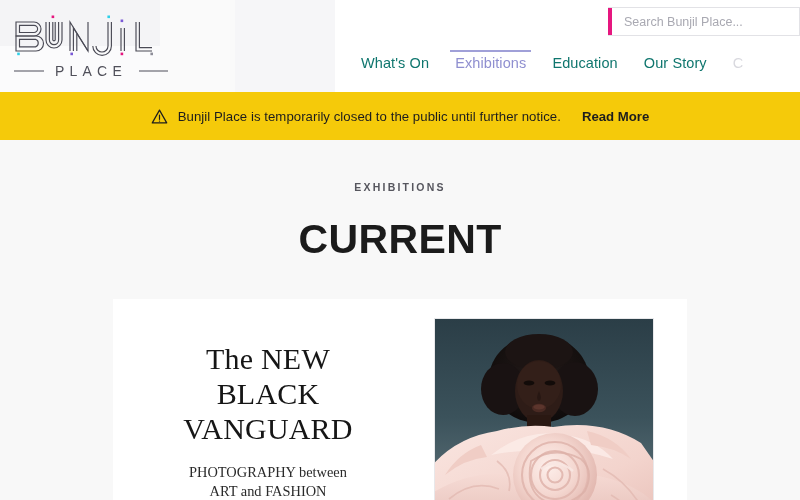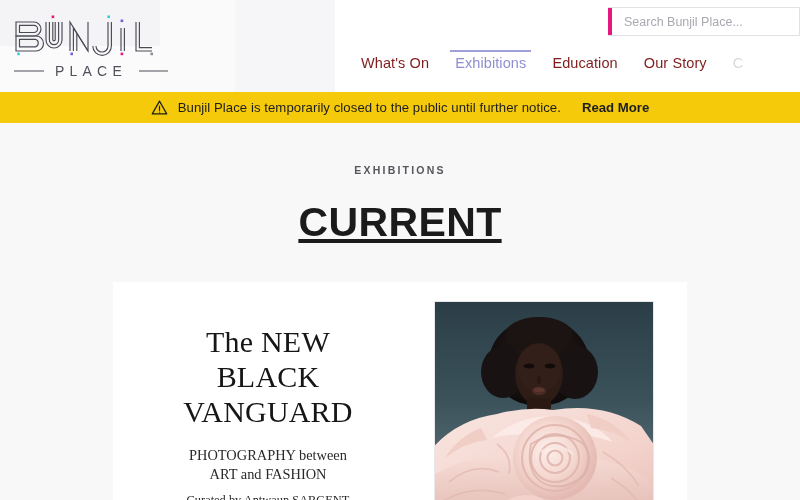--- a/index.html
+++ b/index.html
@@ -40,21 +40,21 @@
 
   
   .nav {
     position:absolute; left:348px; top:50px; z-index:5;
     display:flex; align-items:flex-start; gap:0;
     white-space:nowrap;
   }
   .nav-item {
     position:relative;
     font-size:14.5px;
-    color:#7f1d1d;
+    color:#0f766e;
     padding:5px 13px 6px 13px;
     letter-spacing:.1px;
     cursor:pointer;
   }
   .nav-item.active { color:#8f8fd0; }
   .nav-item.active::before {
     content:""; position:absolute; left:8px; right:8px; top:0;
     height:1.6px; background:#a0a0d8;
   }
   .nav-item.cut { color:#b9b9c4; opacity:.55; padding-right:0; }
@@ -72,21 +72,21 @@
   .search-input {
     flex:1; border:none; outline:none; background:transparent;
     font-family:"Liberation Sans", sans-serif;
     font-size:12.5px; color:#9a9aa2;
     padding:0 8px 0 12px;
   }
   .search-input::placeholder { color:#a9a9b2; }
 
   
   .alert {
-    width:800px; height:31px;
+    width:800px; height:48px;
     background:#f5ca0a;
     display:flex; align-items:center; justify-content:center;
     gap:10px;
   }
   .warn-icon { width:17px; height:17px; flex:0 0 17px; display:block; }
   .alert-text {
     font-size:13.2px; color:#1d1d1d; letter-spacing:.05px;
   }
   .alert-link {
     font-size:13.2px; color:#1d1d1d; font-weight:bold;
@@ -106,21 +106,20 @@
     color:#56565e;
     font-weight:600;
   }
   .page-title {
     text-align:center;
     font-size:41px;
     font-weight:bold;
     color:#1b1b1b;
     letter-spacing:.4px;
     margin-top:23px;
-    text-decoration:underline;
   }
 
   
   .card {
     margin:36px auto 0 auto;
     width:574px;
     background:#ffffff;
     display:flex;
     align-items:flex-start;
     min-height:238px;

